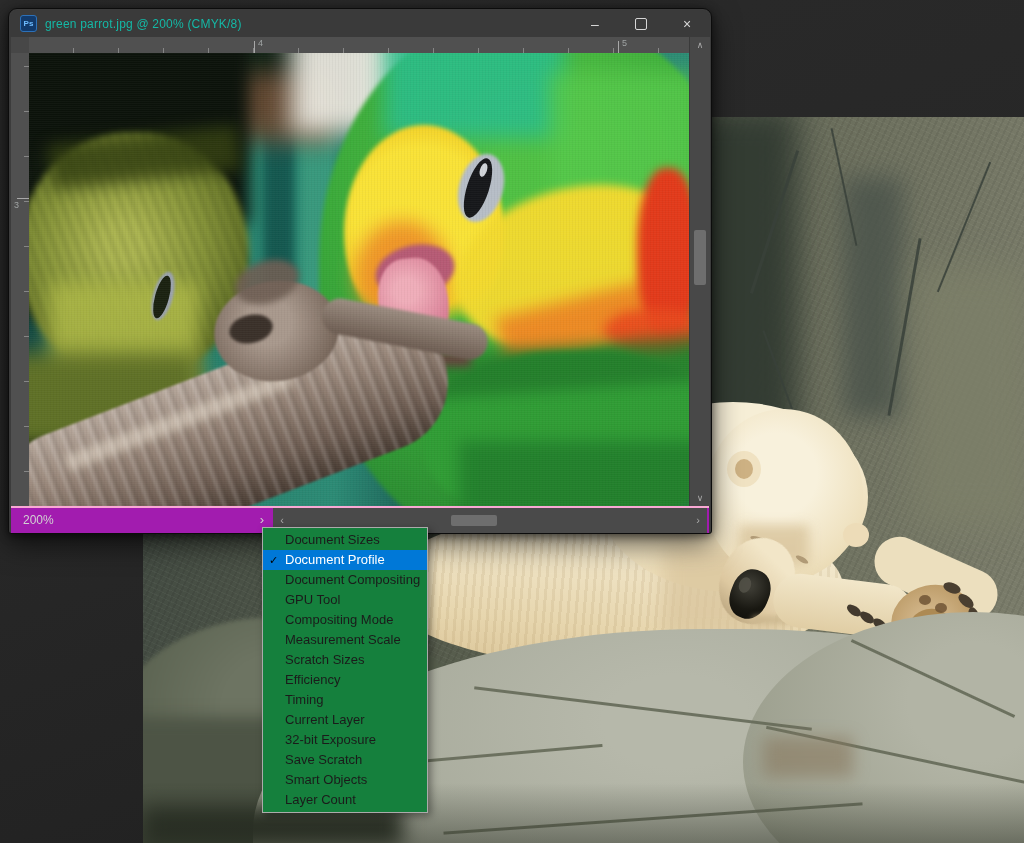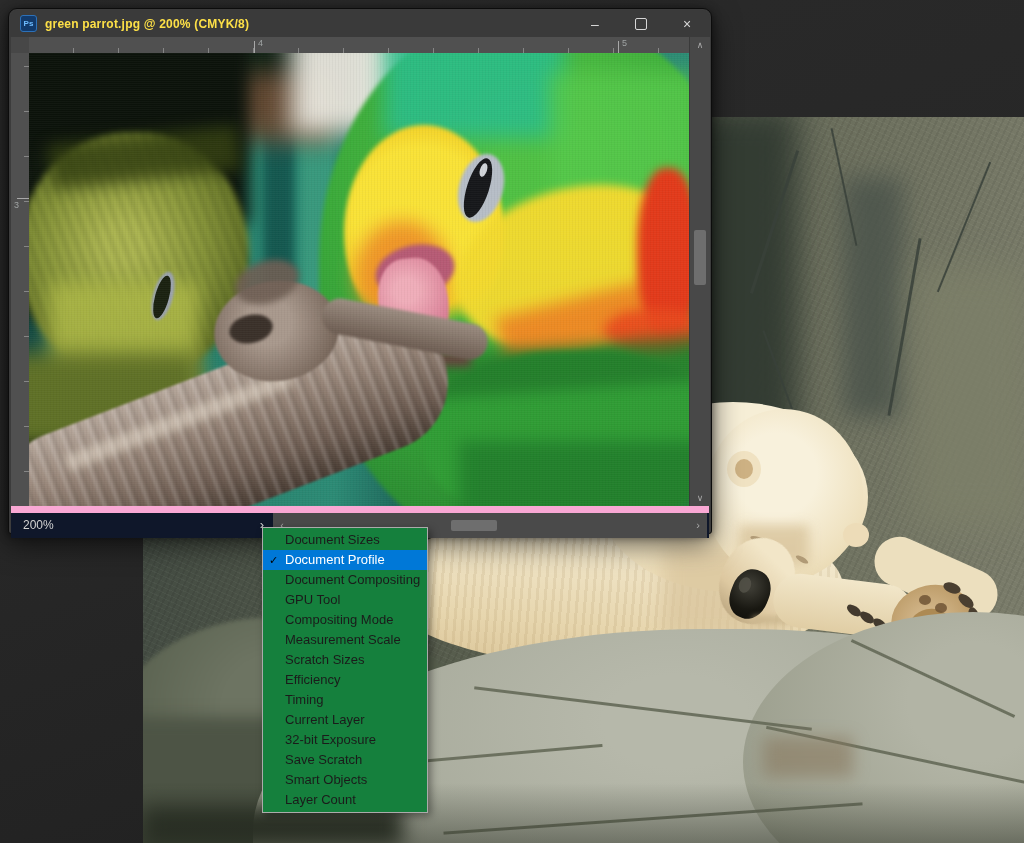--- a/index.html
+++ b/index.html
@@ -85,21 +85,21 @@
   .photo-bl-dark{left:0;top:690px;width:260px;height:40px;background:#2c3227;filter:blur(10px);}
 
   
   #ps-window{left:8px;top:8px;width:702px;height:524px;background:#3c3c3c;
       border:1px solid #0c0c0c;border-radius:9px 9px 3px 3px;
       box-shadow:0 10px 28px rgba(0,0,0,.6),0 2px 8px rgba(0,0,0,.5);}
   .titlebar{left:1px;top:1px;right:1px;height:27px;background:#3a3a3a;border-radius:8px 8px 0 0;
       display:flex;align-items:center;}
   .ps-icon{width:15px;height:15px;margin-left:10px;border-radius:3px;background:#123a6b;border:1px solid #2d71b8;
       color:#6fbdff;font-size:8px;font-weight:bold;display:flex;align-items:center;justify-content:center;}
-  .title-text{margin-left:8px;color:#fde047;font-size:12px;font-weight:700;letter-spacing:.2px;}
+  .title-text{margin-left:8px;color:#14b8a6;font-size:12px;font-weight:400;letter-spacing:.2px;}
   .win-btns{margin-left:auto;display:flex;height:100%;}
   .win-btn{width:46px;height:100%;display:flex;align-items:center;justify-content:center;color:#d6d6d6;font-size:14px;}
   .max-glyph{width:10px;height:10px;border:1.2px solid #d6d6d6;border-radius:2px;}
 
   .ruler-corner{left:2px;top:28px;width:18px;height:16px;background:#474747;border-right:1px solid #393939;border-bottom:1px solid #393939;}
   .ruler-top{left:20px;top:28px;width:660px;height:16px;background:#505050;border-bottom:1px solid #3a3a3a;overflow:hidden;}
   .ruler-top .ticks{left:0;bottom:0;width:100%;height:5px;
       background:repeating-linear-gradient(90deg,transparent 0 44px,rgba(170,170,170,.6) 44px 45px);}
   .ruler-top .major{bottom:0;width:1px;height:12px;background:#a8a8a8;}
   .ruler-top .num{top:1px;color:#9fa3a3;font-size:9px;}
@@ -164,21 +164,21 @@
       background:linear-gradient(180deg,#9c8d81,#6b5b50);}
   .grain{inset:0;background:repeating-linear-gradient(0deg,rgba(255,255,255,.028) 0 1px,transparent 1px 2px),
                             repeating-linear-gradient(90deg,rgba(0,0,0,.03) 0 1px,transparent 1px 3px);}
 
   .vscroll{left:680px;top:28px;width:20px;height:469px;background:#484848;border-left:1px solid #3a3a3a;}
   .vscroll .arr{left:0;width:100%;height:16px;display:flex;align-items:center;justify-content:center;color:#a9a9a9;font-size:9px;}
   .vscroll .arr.up{top:0;}
   .vscroll .arr.down{bottom:0;}
   .vthumb{left:4px;top:193px;width:12px;height:55px;background:#6e6e6e;border-radius:2px;}
 
-  .statusbar{left:2px;top:497px;width:698px;height:25px;background:#0f172a;border-top:7px solid #f9a8d4;
+  .statusbar{left:2px;top:497px;width:698px;height:25px;background:#a21caf;border-top:2px solid #f9a8d4;
       color:#c8c8c8;font-size:12px;}
   .zoom-val{left:12px;top:0;height:25px;line-height:25px;color:#d2d2d2;}
   .doc-profile{left:62px;top:0;width:180px;height:25px;line-height:25px;text-align:center;color:#bdbdbd;font-size:11px;}
   .sb-expander{left:242px;top:0;width:18px;height:25px;line-height:24px;text-align:center;color:#cfcfcf;font-size:13px;}
   .htrack{left:262px;top:0;right:2px;height:25px;background:#4a4a4a;}
   .htrack .arr{top:0;height:25px;line-height:24px;color:#a9a9a9;font-size:11px;width:14px;text-align:center;}
   .htrack .arr.l{left:2px;}
   .htrack .arr.r{right:2px;}
   .hthumb{left:178px;top:7px;width:46px;height:11px;background:#6e6e6e;border-radius:2px;}
 

